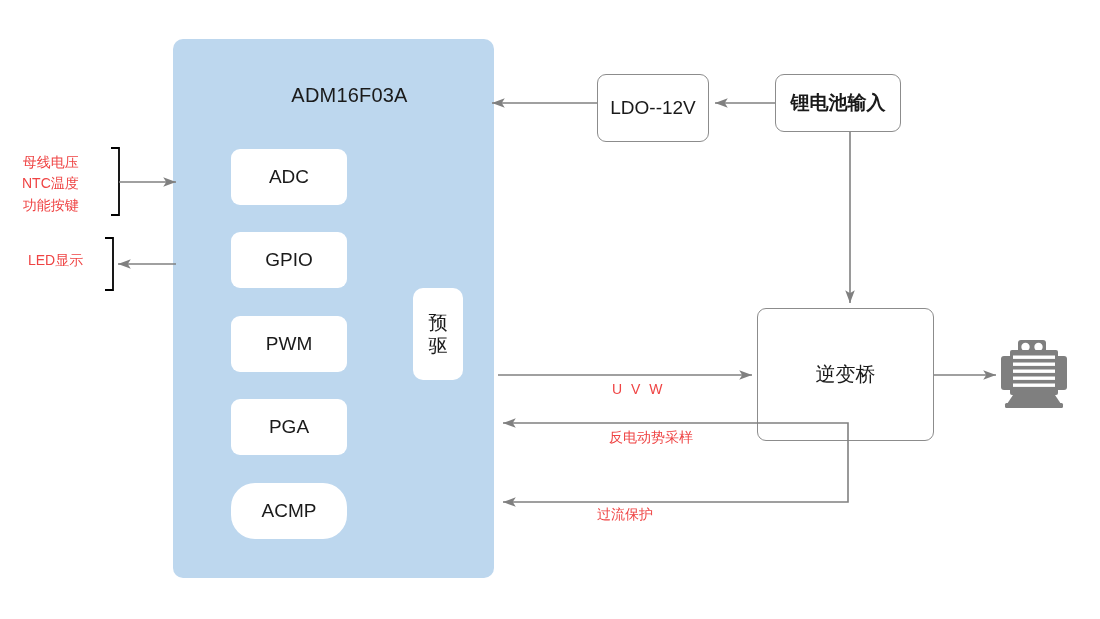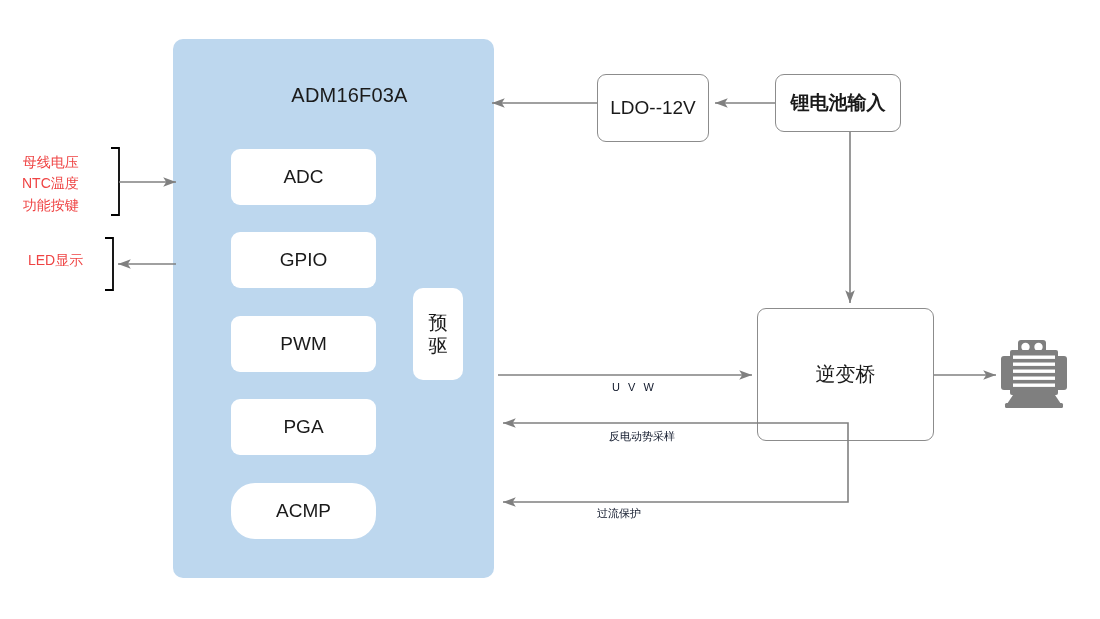--- a/index.html
+++ b/index.html
@@ -37,21 +37,21 @@
     text-align: center;
     font-size: 20px;
     color: #1a1a1a;
     letter-spacing: 0.2px;
     padding-left: 16px;
   }
   
   .periph {
     position: absolute;
     left: 231px;
-    width: 145px;
+    width: 116px;
     height: 56px;
     background: #ffffff;
     border-radius: 9px;
     display: flex;
     align-items: center;
     justify-content: center;
     font-size: 19px;
     color: #1a1a1a;
   }
   .periph.adc  { top: 149px; }
@@ -97,22 +97,22 @@
     font-size: 19px;
     font-weight: bold;
   }
   .obox.inverter {
     left: 757px; top: 308px; width: 177px; height: 133px;
     font-size: 20px;
   }
   
   .edge-label {
     position: absolute;
-    font-size: 11px;
-    color: #0f172a;
+    font-size: 14px;
+    color: #ef4444;
     white-space: nowrap;
   }
   .edge-label.uvw    { left: 612px; top: 381px; letter-spacing: 2.5px; }
   .edge-label.bemf   { left: 609px; top: 429px; }
   .edge-label.ocp    { left: 597px; top: 506px; }
 
   
   .side-label {
     position: absolute;
     font-size: 14px;

